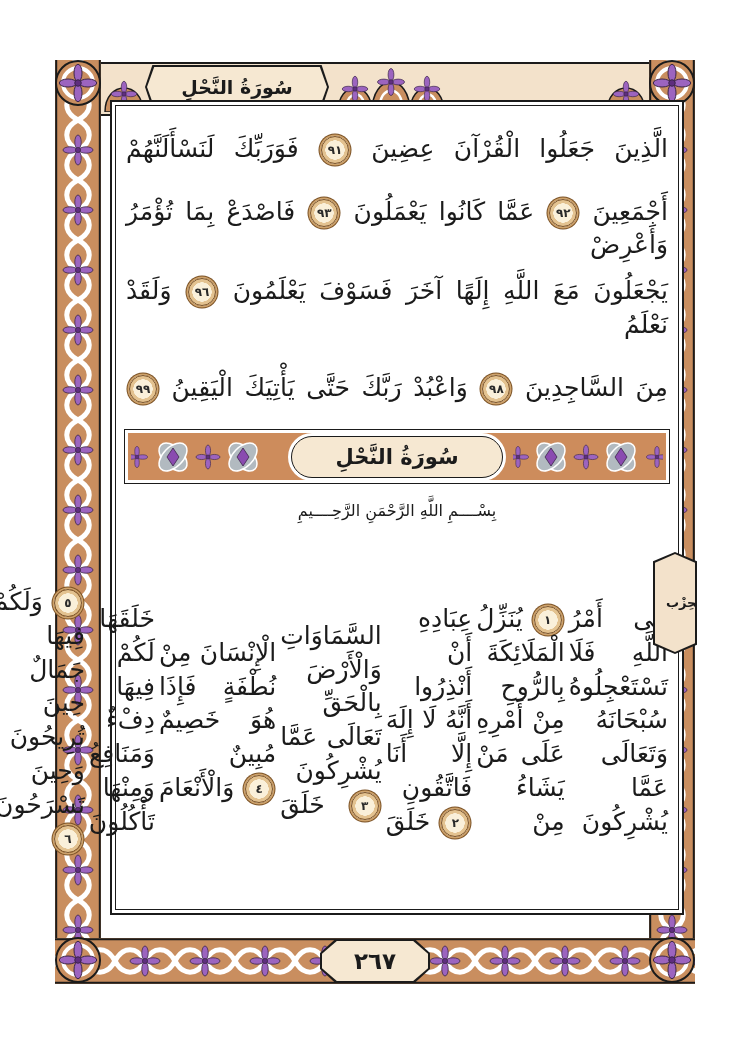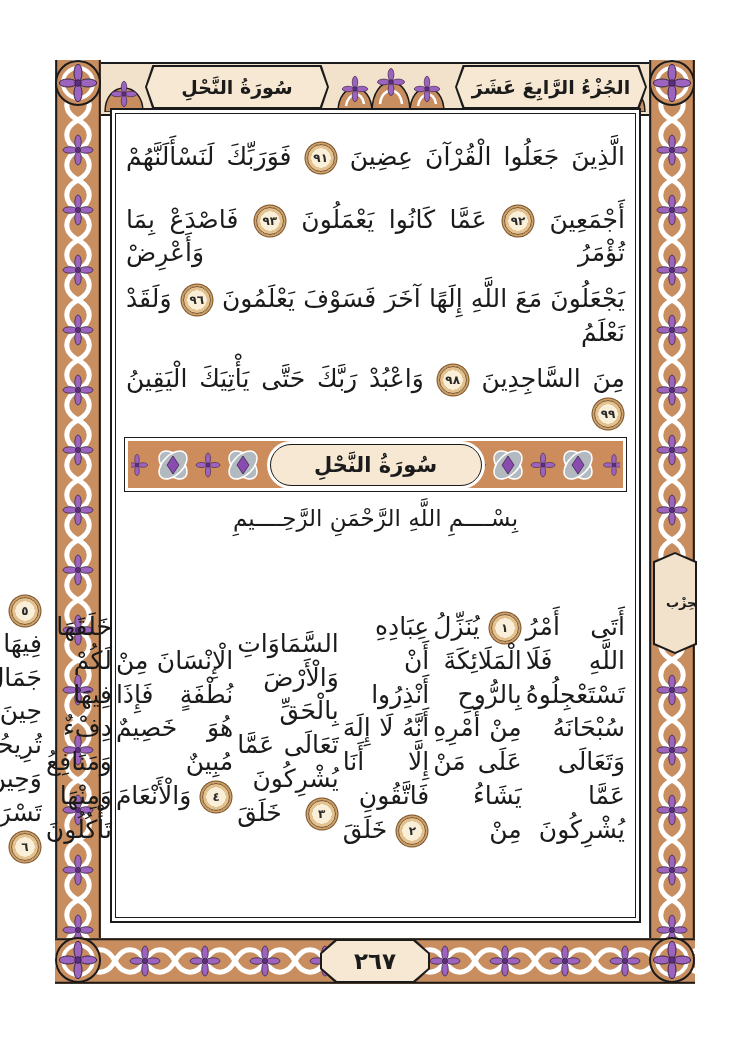--- a/index.html
+++ b/index.html
@@ -14,21 +14,21 @@
   .hband{position:absolute;left:101px;top:62px;width:548px;height:50px;
          background:#f3e2cb;border-top:2px solid #1b1b1b;border-bottom:2px solid #1b1b1b;}
   .hpanel-o{position:absolute;top:1px;height:44px;background:#1b1b1b;
             clip-path:polygon(4% 0,96% 0,100% 50%,96% 100%,4% 100%,0 50%);}
   .hpanel-i{position:absolute;inset:2px;background:#f6e8d2;
             clip-path:polygon(4% 0,96% 0,100% 50%,96% 100%,4% 100%,0 50%);
             display:flex;align-items:center;justify-content:center;
             font-size:19px;font-weight:bold;letter-spacing:0;}
 
   
-  .frame-o{position:absolute;left:110px;top:108px;width:531px;height:815px;
+  .frame-o{position:absolute;left:110px;top:100px;width:574px;height:815px;
            border:2.5px solid #1b1b1b;background:#ffffff;box-sizing:border-box;}
   .frame-i{position:absolute;inset:3px;border:1px solid #1b1b1b;
            display:flex;flex-direction:column;padding:3px 8px;box-sizing:border-box;}
 
   .line{flex:1;direction:rtl;text-align:justify;text-align-last:justify;
         font-size:25px;line-height:1.35;white-space:nowrap;
         display:block;overflow:visible;padding:0 2px;
         display:flex;align-items:center;}
   .line-inner{width:100%;text-align:justify;text-align-last:justify;}
   .seg{white-space:normal;}
@@ -42,21 +42,21 @@
   .banner{height:55px;margin:2px 0;border:1.5px solid #1b1b1b;background:#cd8c5c;
           box-shadow:inset 0 0 0 3px #ffffff;position:relative;
           display:flex;align-items:center;justify-content:space-between;padding:0 6px;
           box-sizing:border-box;}
   .banner-cart{position:absolute;left:50%;top:50%;transform:translate(-50%,-50%);
           background:#f6e8d2;border:1.5px solid #1b1b1b;border-radius:24px;
           box-shadow:0 0 0 3px #ffffff;height:40px;min-width:210px;
           display:flex;align-items:center;justify-content:center;
           font-size:21px;font-weight:bold;}
   .bism{height:48px;display:flex;align-items:center;justify-content:center;
-        font-size:23px;direction:rtl;}
+        font-size:16px;direction:rtl;}
 
   
   .sidem-o{position:absolute;left:653px;top:552px;width:44px;height:102px;background:#1b1b1b;
            clip-path:polygon(50% 0,100% 9%,100% 91%,50% 100%,0 91%,0 9%);z-index:5;}
   .sidem-i{position:absolute;inset:2px;background:#f3e2cb;
            clip-path:polygon(50% 0,100% 9%,100% 91%,50% 100%,0 91%,0 9%);
            display:flex;flex-direction:row;align-items:center;justify-content:center;
            line-height:1.15;}
   .sidem-i .s1{font-size:9px;}
   .sidem-i .s2{font-size:13px;font-weight:bold;padding-left:28px;}
@@ -154,23 +154,20 @@
 
     <svg class="abs" style="left:2px;top:2px" width="42" height="46">
       <path d="M2 46 C2 14 40 14 40 46 Z" fill="#c98e5f" stroke="#1b1b1b" stroke-width="1.5"></path>
       <use href="#fl4" transform="translate(21,28) scale(0.85)"></use>
     </svg>
     <svg class="abs" style="left:504px;top:2px" width="42" height="46">
       <path d="M2 46 C2 14 40 14 40 46 Z" fill="#c98e5f" stroke="#1b1b1b" stroke-width="1.5"></path>
       <use href="#fl4" transform="translate(21,28) scale(0.85)"></use>
     </svg>
 
-    <div class="hpanel-o" style="left:354px;width:192px;">
-      <div class="hpanel-i">الجُزْءُ الرَّابِعَ عَشَرَ</div>
-    </div>
 
     <div class="hpanel-o" style="left:44px;width:184px;">
       <div class="hpanel-i">سُورَةُ النَّحْلِ</div>
     </div>
   </div>
 
   <div class="frame-o">
     <div class="frame-i">
 
       <div id="lines-top" style="display:flex;flex-direction:column;flex:6;">

